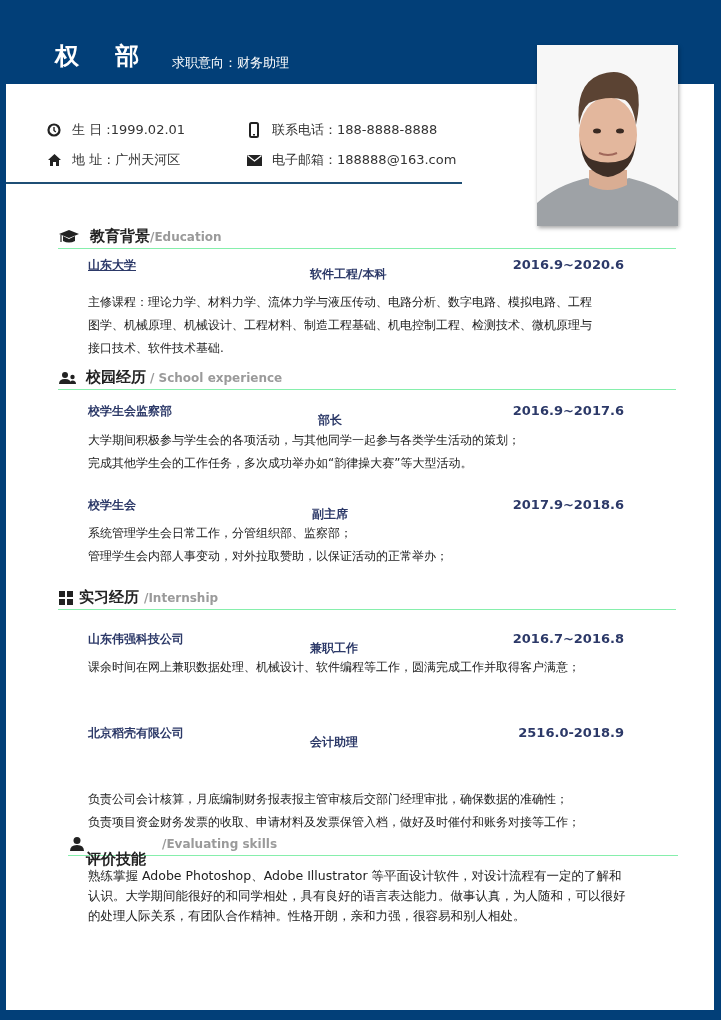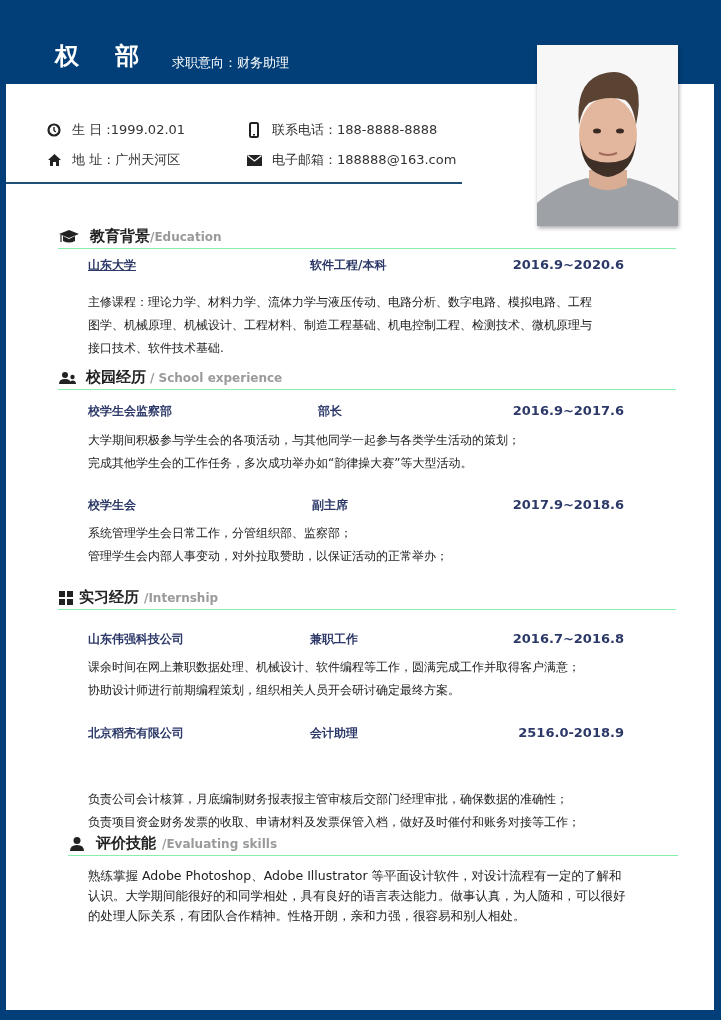--- a/index.html
+++ b/index.html
@@ -30,21 +30,21 @@
     .contact { position: absolute; font-size: 13px; color: #333; line-height: 18px; display: flex; align-items: center; }
     .contact .ic { width: 16px; height: 16px; margin-right: 10px; display: inline-flex; align-items: center; justify-content: center; }
     .contact-line {
       position: absolute; left: 6px; top: 182px; width: 456px; height: 2px; background: #1f4f75;
     }
     .sec-head { position: absolute; left: 58px; width: 618px; height: 22px; border-bottom: 1px solid #86efac; }
     .sec-head .ic { position: absolute; left: 0; top: 3px; width: 20px; height: 16px; }
     .sec-head .zh { position: absolute; top: 0; font-size: 15px; font-weight: bold; color: #222; line-height: 20px; }
     .sec-head .en { position: absolute; top: 3px; font-size: 12px; font-weight: bold; color: #9a9a9a; line-height: 16px; }
     .row { position: absolute; left: 88px; width: 536px; height: 18px; font-size: 12px; font-weight: bold; color: #2c3968; line-height: 18px; }
-    .row .c2 { position: absolute; left: 222px; }
+    .row .c2 { position: absolute; left: 222px; margin-top: 9px; }
     .row .c3 { position: absolute; right: 0; font-size: 13px; }
     .desc { position: absolute; left: 88px; width: 545px; font-size: 12px; color: #222; line-height: 23px; }
     .skills { position: absolute; left: 88px; width: 555px; top: 866px; font-size: 12.5px; color: #222; line-height: 20px; }
   </style>
 </head>
 <body>
 
 <div class="sheet"></div>
 
 <div class="name">权 部</div>
@@ -166,39 +166,38 @@
   <span class="zh" style="left:21px;">实习经历</span>
   <span class="en" style="left:86px;">/Internship</span>
 </div>
 <div class="row" style="top:630px;">
   <span>山东伟强科技公司</span>
   <span class="c2">兼职工作</span>
   <span class="c3">2016.7~2016.8</span>
 </div>
 <div class="desc" style="top:656px;">
   <div>课余时间在网上兼职数据处理、机械设计、软件编程等工作，圆满完成工作并取得客户满意；</div>
-  <div>协助设计师进行前期编程策划，组织相关人员开会研讨确定最终方案。</div>
 </div>
 <div class="row" style="top:724px;">
   <span>北京稻壳有限公司</span>
   <span class="c2">会计助理</span>
   <span class="c3">2516.0-2018.9</span>
 </div>
 <div class="desc" style="top:744px;margin-top:44px;">
   <div>负责公司会计核算，月底编制财务报表报主管审核后交部门经理审批，确保数据的准确性；</div>
   <div>负责项目资金财务发票的收取、申请材料及发票保管入档，做好及时催付和账务对接等工作；</div>
 </div>
 
 <div class="sec-head" style="top:833px; left:68px; width:610px;">
   <span class="ic">
     <svg width="18" height="16" viewBox="0 0 18 16">
         <circle cx="9" cy="4.5" r="3.5" fill="#222"></circle>
         <path d="M2 15 Q2 9 9 9 Q16 9 16 15 Z" fill="#222"></path>
       </svg>
   </span>
-  <span class="zh" style="left:28px;">评价技能</span>
+  <span class="zh" style="left:18px;margin-top:16px;">评价技能</span>
   <span class="en" style="left:94px;">/Evaluating skills</span>
 </div>
 <div class="skills">
   <div>熟练掌握 Adobe Photoshop、Adobe Illustrator 等平面设计软件，对设计流程有一定的了解和</div>
   <div>认识。大学期间能很好的和同学相处，具有良好的语言表达能力。做事认真，为人随和，可以很好</div>
   <div>的处理人际关系，有团队合作精神。性格开朗，亲和力强，很容易和别人相处。</div>
 </div>
 
 </body></html>

